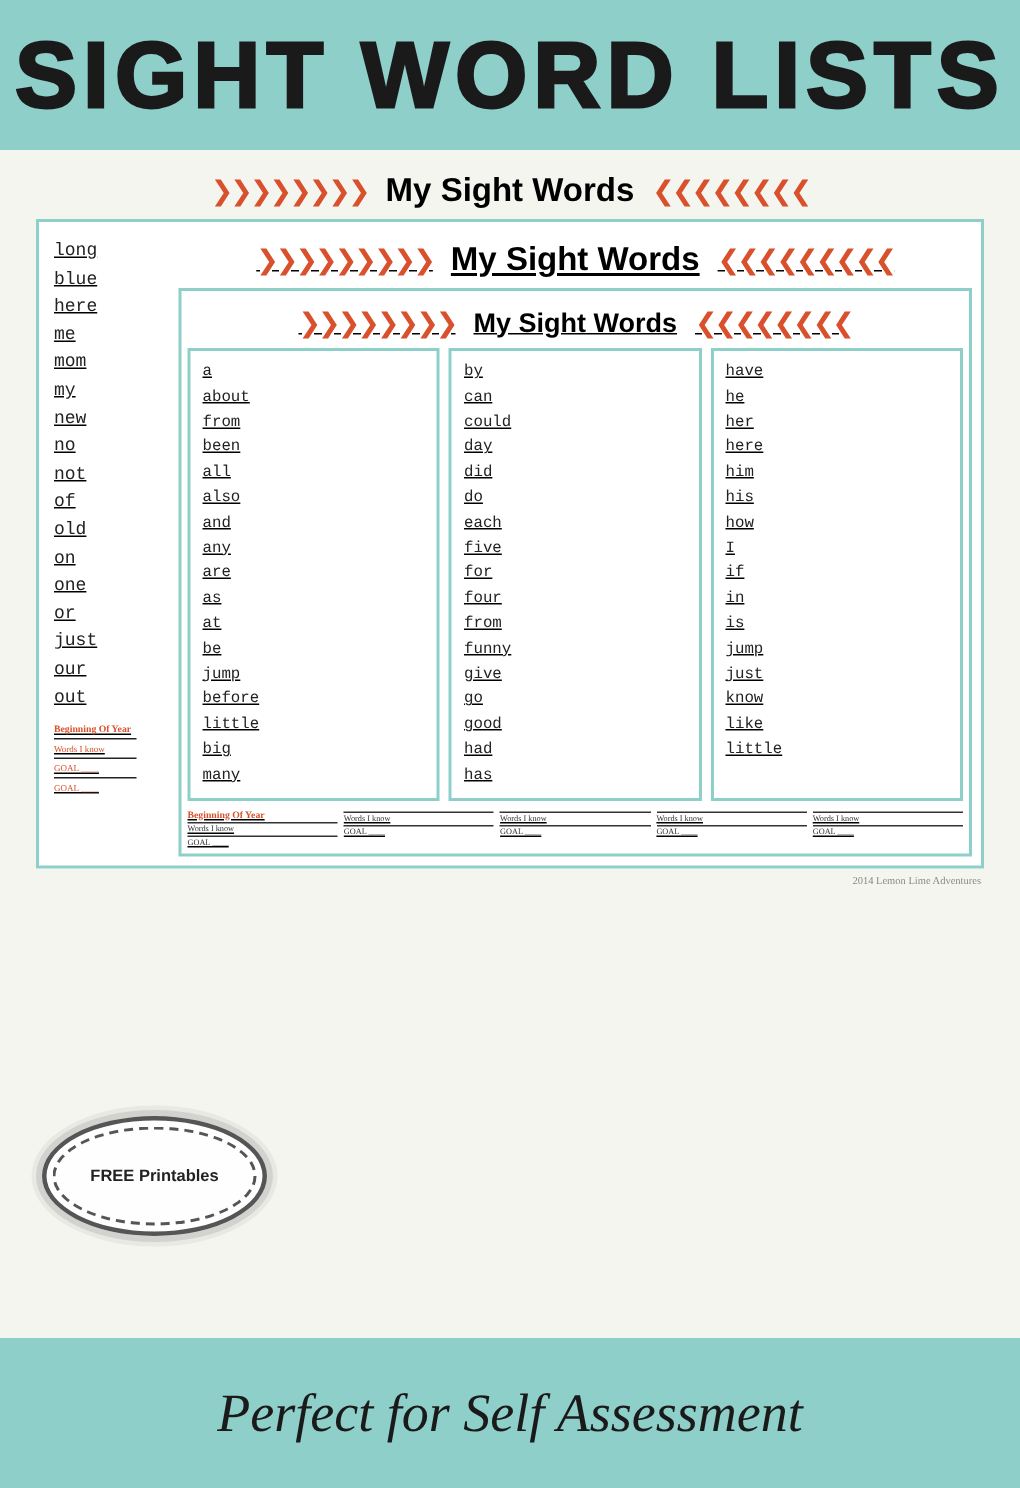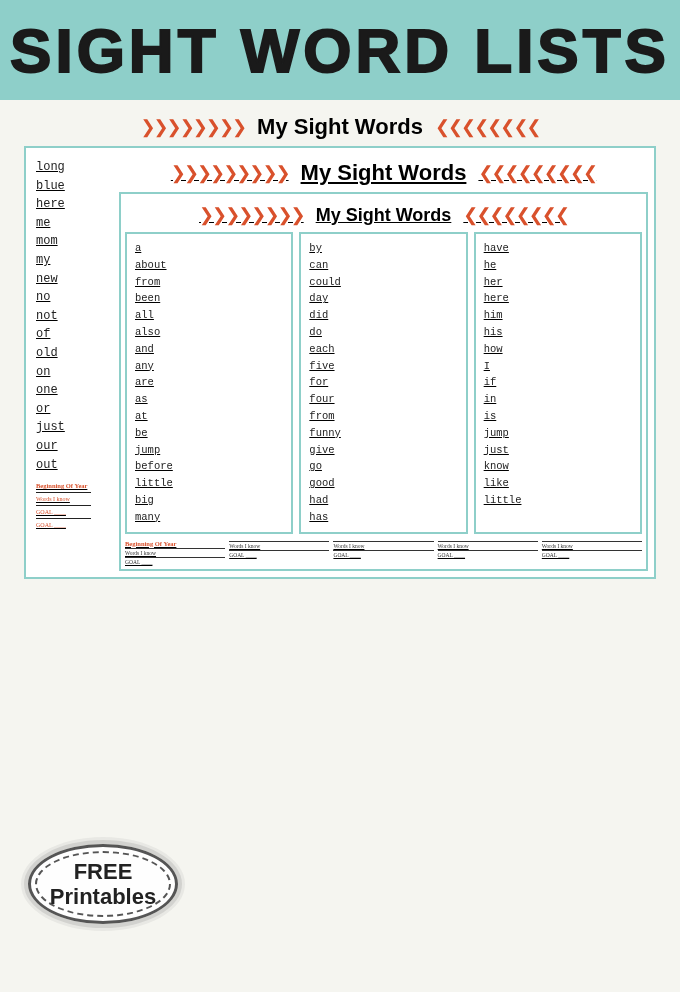--- a/index.html
+++ b/index.html
@@ -212,21 +212,21 @@
       border-radius: 50%;
       width: 136px;
       height: 66px;
       display: flex;
       align-items: center;
       justify-content: center;
     }
 
     .stamp-text {
       font-family: 'Arial Black', sans-serif;
-      font-size: 22px;
+      font-size: 11px;
       font-weight: 900;
       color: #222;
       text-align: center;
       line-height: 1.15;
     }
 
     .copyright {
       text-align: right;
       font-size: 7px;
       color: #888;
@@ -407,23 +407,27 @@
                 <div class="gline"></div>
                 <span class="gtext">GOAL ____</span>
               </div>
             </div>
 
           </div>
         </div>
       </div>
     </div>
 
+    <div class="copyright">2014 Lemon Lime Adventures</div>
 
     <div class="stamp">
       <div class="stamp-inner">
         <span class="stamp-text">FREE Printables</span>
       </div>
     </div>
 
   </div>
 
+  <div class="bottom-banner">
+    <span class="bottom-title">Perfect for Self Assessment</span>
+  </div>
 
 </div>
 
 </body></html>

